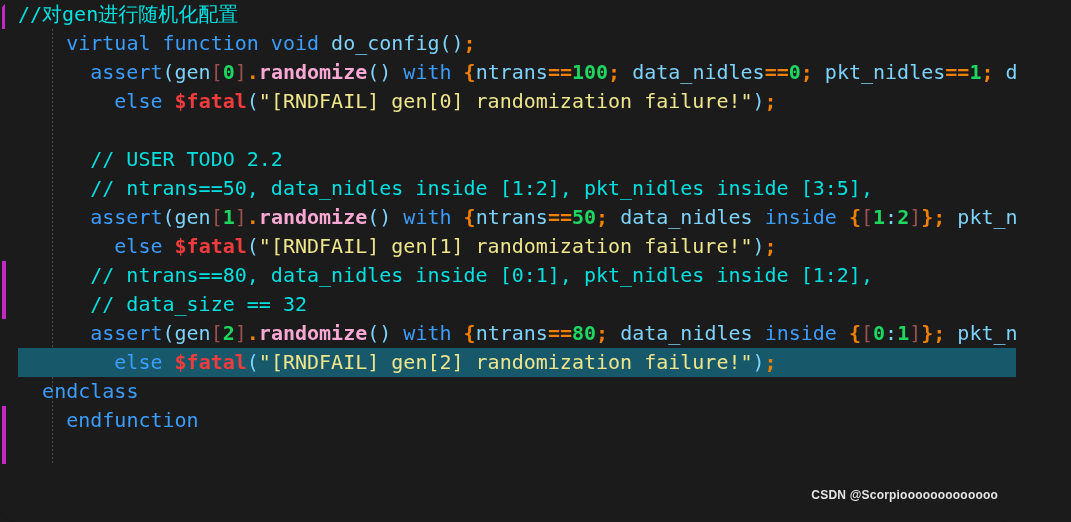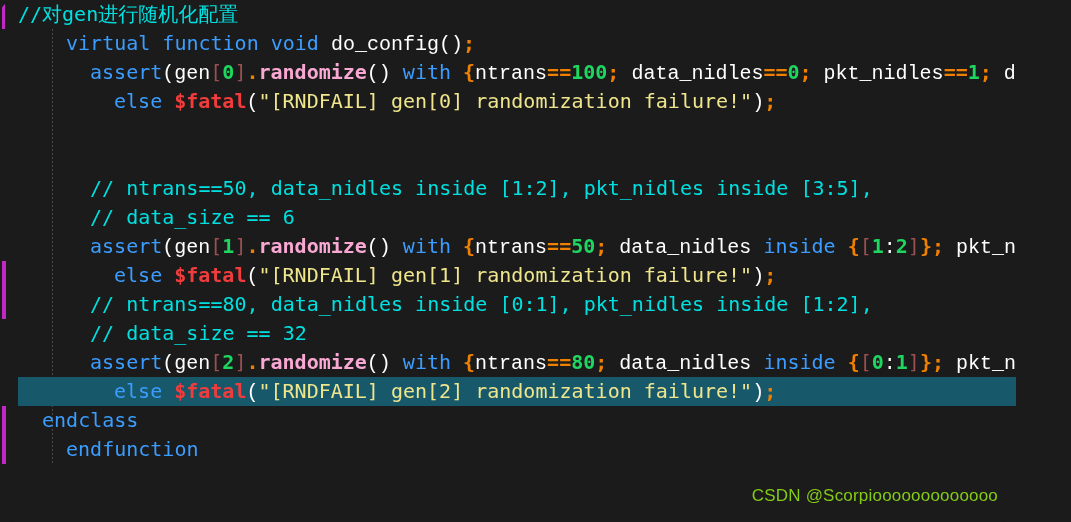--- a/index.html
+++ b/index.html
@@ -64,38 +64,39 @@
     box-sizing: border-box;
   }
   .line.selected {
     background: #17596b;
   }
   .line-inner { display: inline-block; }
 
   
   .t-comment  { color: #00e0e0; }
   .t-kw       { color: #3b9dff; font-weight: normal; }
-  .t-plain    { color: #ffffff; font-family: Liberation Mono, monospace; }
+  .t-plain    { color: #7dd3fc; }
   .t-num      { color: #1ed760; font-weight: bold; }
   .t-punct    { color: #f08000; font-weight: bold; }
   .t-brk      { color: #9a5050; }
   .t-str      { color: #efe68c; }
   .t-sys      { color: #f03c3c; font-weight: bold; }
   .t-fn       { color: #f9a8d4; font-weight: bold; }
 
   .watermark {
     position: absolute;
     right: 18px;
     bottom: 12px;
-    color: #84cc16;
+    color: #e5e5e5;
     font-family: "Liberation Sans", sans-serif;
-    font-size: 17px;
+    font-size: 12px;
     letter-spacing: 0.2px;
     z-index: 7;
     white-space: pre;
+    font-weight: bold;
   }
 </style>
 </head>
 <body>
 
 <div id="editor">
   <div class="gutter"></div>
   <div id="guides">
       <div class="indent-guide" style="top: 29px; height: 435px;"></div>
     </div>
@@ -103,23 +104,22 @@
       <div class="change-bar" style="top: 261px; height: 58px; background: rgb(196, 40, 196);"></div>
       <div class="change-bar" style="top: 406px; height: 58px; background: rgb(196, 40, 196);"></div>
       <div class="cursor-bar" style="top: 0px; height: 29px; background: rgb(196, 40, 196);"></div>
     </div>
   <div class="code-layer" id="code-layer">
       <div class="line"><span class="line-inner"><span class="t-comment">//对gen进行随机化配置</span></span></div>
       <div class="line"><span class="line-inner"><span class="t-plain">    </span><span class="t-kw">virtual function void</span><span class="t-plain"> do_config()</span><span class="t-punct">;</span></span></div>
       <div class="line"><span class="line-inner"><span class="t-plain">      </span><span class="t-kw">assert</span><span class="t-plain">(gen</span><span class="t-brk">[</span><span class="t-num">0</span><span class="t-brk">]</span><span class="t-punct">.</span><span class="t-fn">randomize</span><span class="t-plain">() </span><span class="t-kw">with</span><span class="t-plain"> </span><span class="t-punct">{</span><span class="t-plain">ntrans</span><span class="t-punct">==</span><span class="t-num">100</span><span class="t-punct">;</span><span class="t-plain"> data_nidles</span><span class="t-punct">==</span><span class="t-num">0</span><span class="t-punct">;</span><span class="t-plain"> pkt_nidles</span><span class="t-punct">==</span><span class="t-num">1</span><span class="t-punct">;</span><span class="t-plain"> da</span></span></div>
       <div class="line"><span class="line-inner"><span class="t-plain">        </span><span class="t-kw">else</span><span class="t-plain"> </span><span class="t-sys">$fatal</span><span class="t-plain">(</span><span class="t-str">"[RNDFAIL] gen[0] randomization failure!"</span><span class="t-plain">)</span><span class="t-punct">;</span></span></div>
       <div class="line"><span class="line-inner"></span></div>
-      <div class="line"><span class="line-inner"><span class="t-plain">      </span></span></div>
+      <div class="line"><span class="line-inner"><span class="t-plain">      </span><span class="t-comment">// USER TODO 2.2</span></span></div>
       <div class="line"><span class="line-inner"><span class="t-plain">      </span><span class="t-comment">// ntrans==50, data_nidles inside [1:2], pkt_nidles inside [3:5],</span></span></div>
-      <div class="line"><span class="line-inner"><span class="t-plain">      </span><span class="t-comment">// data_size == 6</span></span></div>
       <div class="line"><span class="line-inner"><span class="t-plain">      </span><span class="t-kw">assert</span><span class="t-plain">(gen</span><span class="t-brk">[</span><span class="t-num">1</span><span class="t-brk">]</span><span class="t-punct">.</span><span class="t-fn">randomize</span><span class="t-plain">() </span><span class="t-kw">with</span><span class="t-plain"> </span><span class="t-punct">{</span><span class="t-plain">ntrans</span><span class="t-punct">==</span><span class="t-num">50</span><span class="t-punct">;</span><span class="t-plain"> data_nidles </span><span class="t-kw">inside</span><span class="t-plain"> </span><span class="t-punct">{</span><span class="t-brk">[</span><span class="t-num">1</span><span class="t-plain">:</span><span class="t-num">2</span><span class="t-brk">]</span><span class="t-punct">};</span><span class="t-plain"> pkt_ni</span></span></div>
       <div class="line"><span class="line-inner"><span class="t-plain">        </span><span class="t-kw">else</span><span class="t-plain"> </span><span class="t-sys">$fatal</span><span class="t-plain">(</span><span class="t-str">"[RNDFAIL] gen[1] randomization failure!"</span><span class="t-plain">)</span><span class="t-punct">;</span></span></div>
       <div class="line"><span class="line-inner"><span class="t-plain">      </span><span class="t-comment">// ntrans==80, data_nidles inside [0:1], pkt_nidles inside [1:2],</span></span></div>
       <div class="line"><span class="line-inner"><span class="t-plain">      </span><span class="t-comment">// data_size == 32</span></span></div>
       <div class="line"><span class="line-inner"><span class="t-plain">      </span><span class="t-kw">assert</span><span class="t-plain">(gen</span><span class="t-brk">[</span><span class="t-num">2</span><span class="t-brk">]</span><span class="t-punct">.</span><span class="t-fn">randomize</span><span class="t-plain">() </span><span class="t-kw">with</span><span class="t-plain"> </span><span class="t-punct">{</span><span class="t-plain">ntrans</span><span class="t-punct">==</span><span class="t-num">80</span><span class="t-punct">;</span><span class="t-plain"> data_nidles </span><span class="t-kw">inside</span><span class="t-plain"> </span><span class="t-punct">{</span><span class="t-brk">[</span><span class="t-num">0</span><span class="t-plain">:</span><span class="t-num">1</span><span class="t-brk">]</span><span class="t-punct">};</span><span class="t-plain"> pkt_ni</span></span></div>
       <div class="line selected"><span class="line-inner"><span class="t-plain">        </span><span class="t-kw">else</span><span class="t-plain"> </span><span class="t-sys">$fatal</span><span class="t-plain">(</span><span class="t-str">"[RNDFAIL] gen[2] randomization failure!"</span><span class="t-plain">)</span><span class="t-punct">;</span></span></div>
       <div class="line"><span class="line-inner"><span class="t-plain">  </span><span class="t-kw">endclass</span></span></div>
       <div class="line"><span class="line-inner"><span class="t-plain">    </span><span class="t-kw">endfunction</span></span></div>
     </div>
   <div class="watermark">CSDN @Scorpiooooooooooooo</div>

